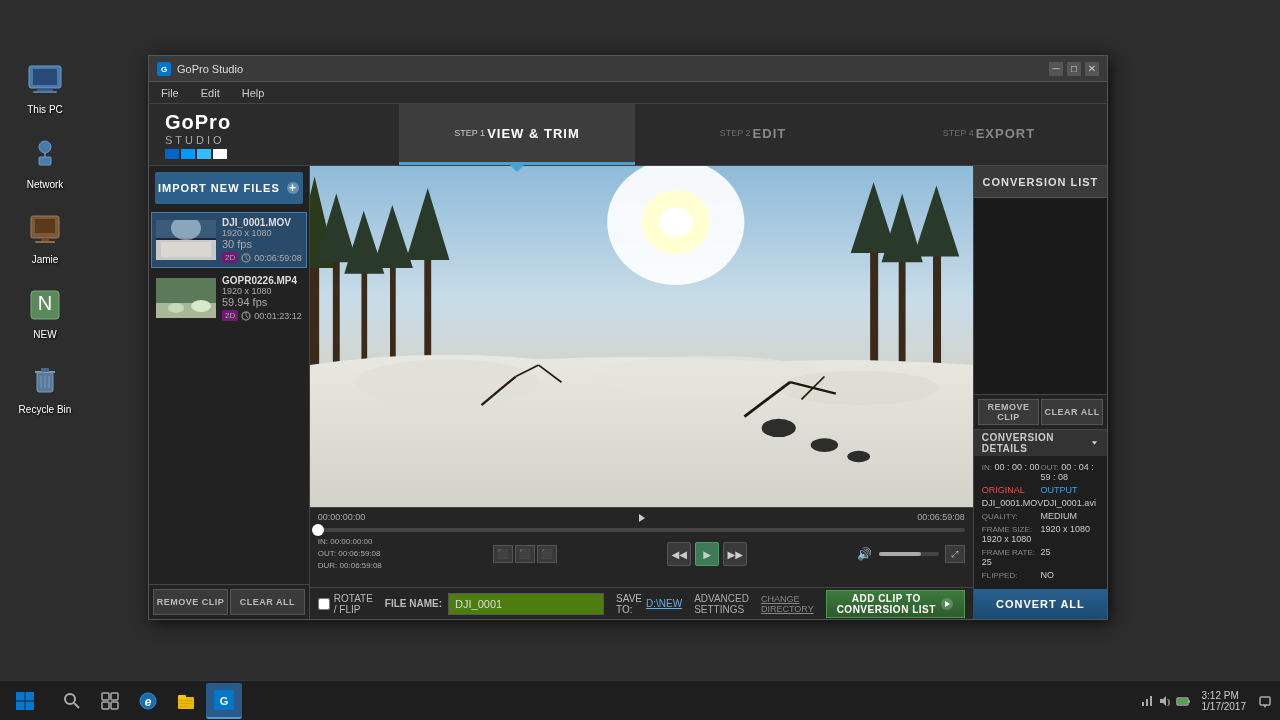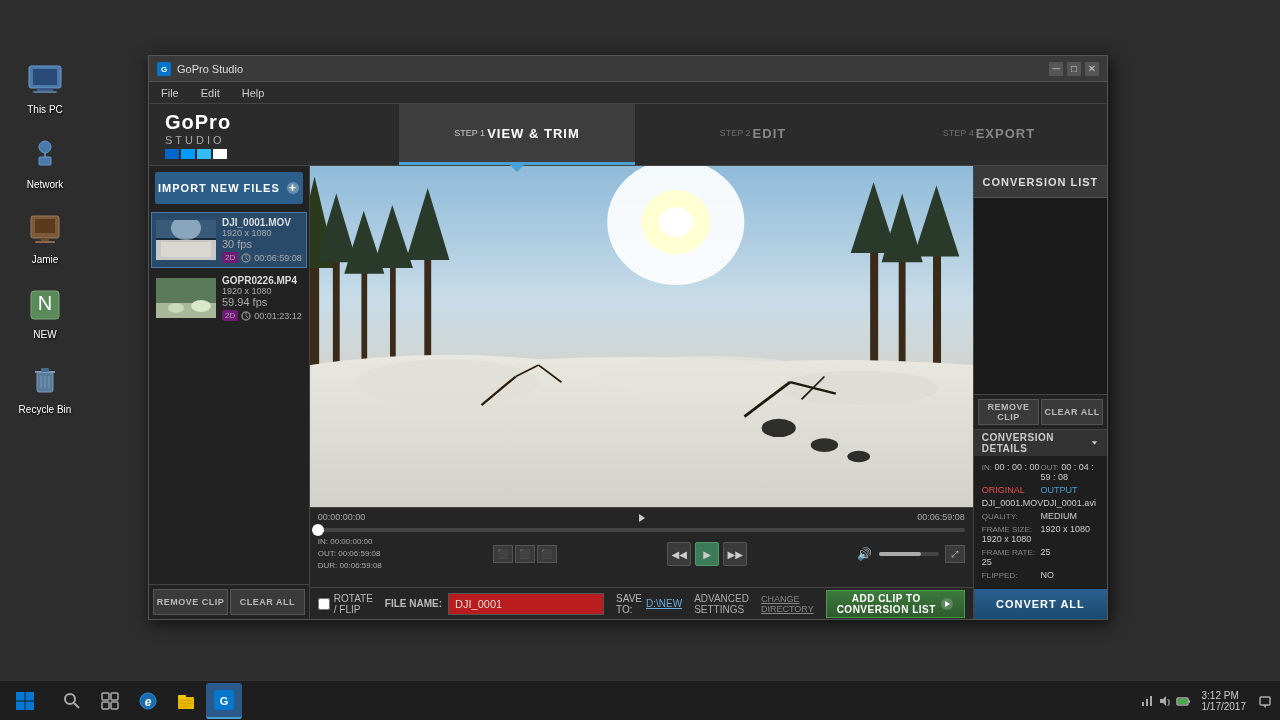--- a/index.html
+++ b/index.html
@@ -522,21 +522,21 @@
       flex: 1;
     }
     .filename-label {
       font-size: 10px;
       color: #bbb;
       font-weight: bold;
       white-space: nowrap;
     }
     .filename-input {
       height: 22px;
-      background: #b91c1c;
+      background: #4d7c0f;
       border: 1px solid #555;
       color: #ddd;
       padding: 0 6px;
       font-size: 11px;
       flex: 1;
     }
     .saveto-row {
       display: flex;
       align-items: center;
       gap: 4px;

